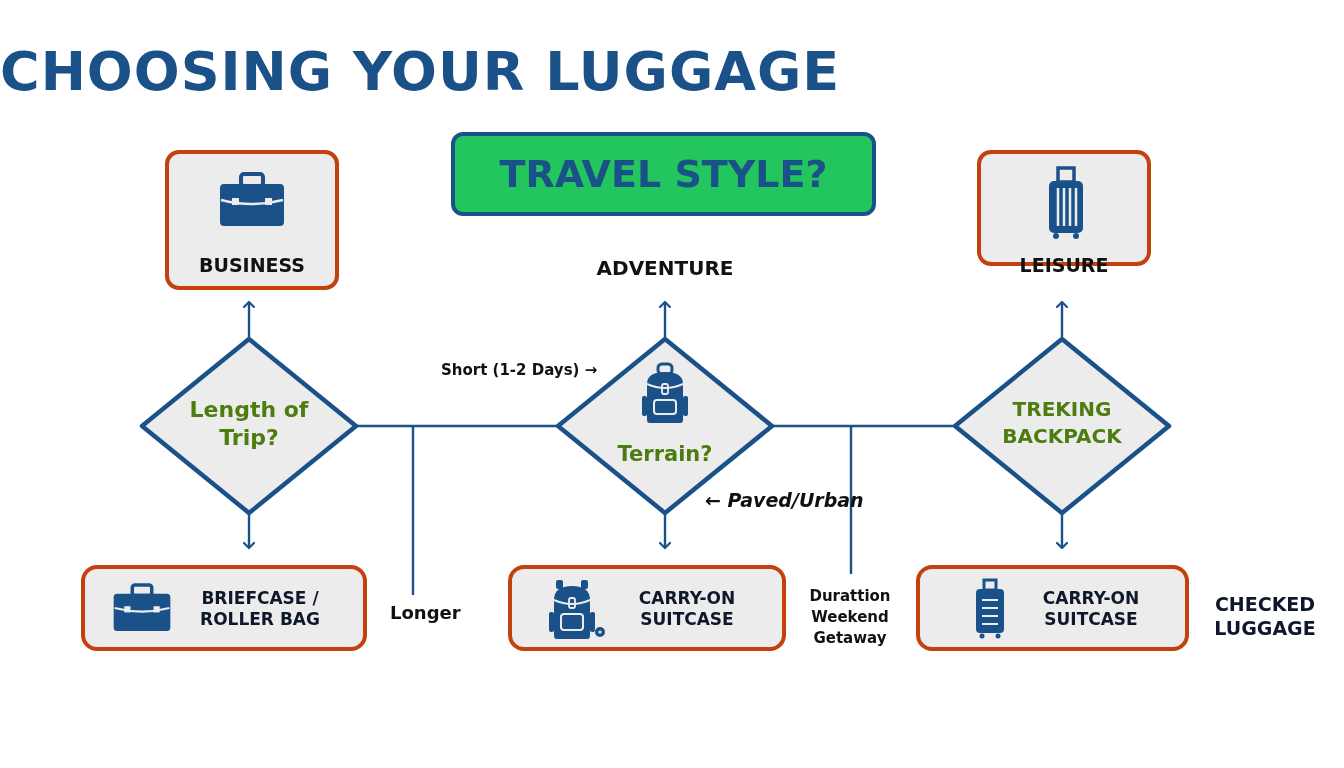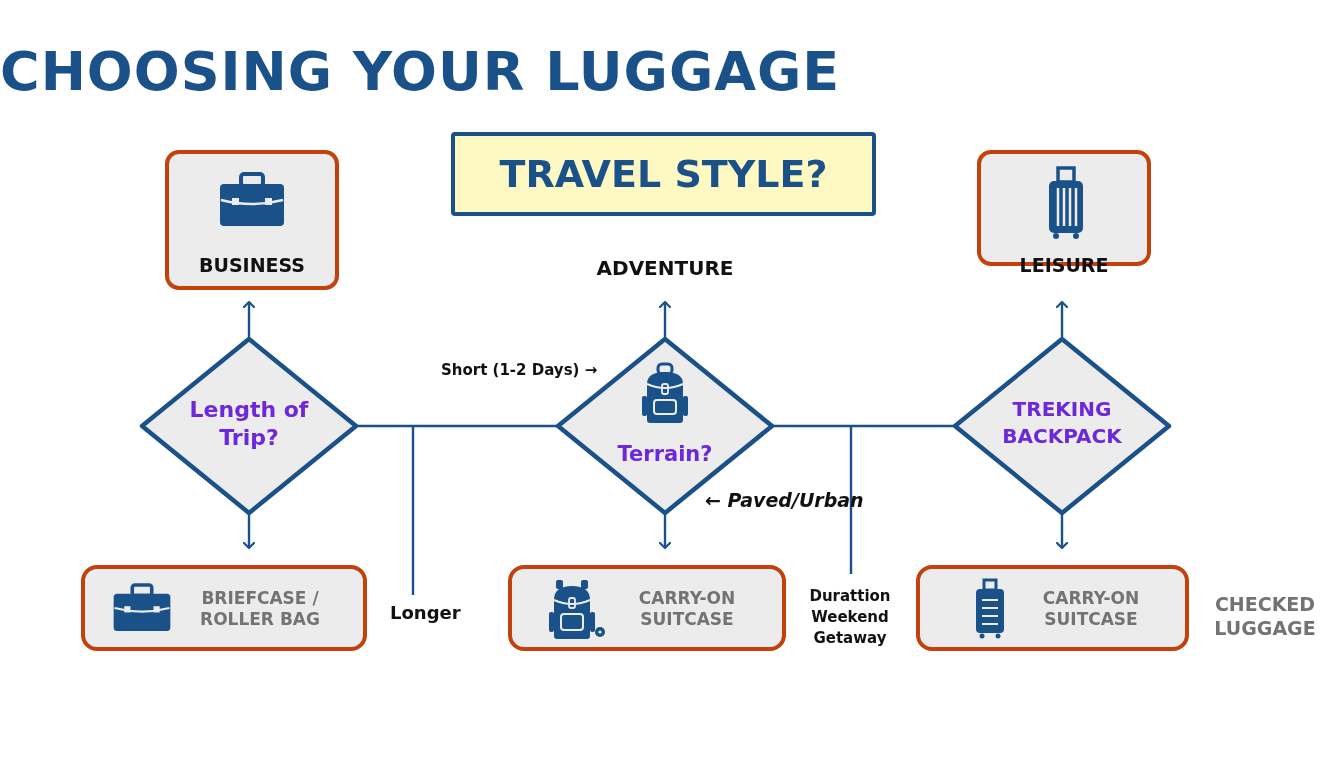--- a/index.html
+++ b/index.html
@@ -15,42 +15,42 @@
       font-size: 54px; font-weight: bold;
       color: #1b5189; letter-spacing: 1px;
       font-family: "DejaVu Sans", sans-serif;
     }
     .box {
       position: absolute; box-sizing: border-box;
       background: #ececed; border: 4px solid #c2410c; border-radius: 14px;
     }
     .pill-title {
       position: absolute; left: 451px; top: 132px; width: 425px; height: 84px;
-      box-sizing: border-box; background: #fef9c3; border: 4px solid #1b5189; border-radius: 4px;
+      box-sizing: border-box; background: #22c55e; border: 4px solid #1b5189; border-radius: 12px;
       display: flex; align-items: center; justify-content: center;
       font-size: 38px; font-weight: bold; color: #1b5189;
       font-family: "DejaVu Sans", sans-serif;
     }
     .label {
       position: absolute; color: #111; font-weight: bold; white-space: nowrap;
       font-family: "DejaVu Sans", sans-serif;
     }
     .center { text-align: center; }
     .box-label {
       position: absolute; left: 0; width: 100%; text-align: center;
       font-weight: bold; color: #111; font-size: 19px;
       font-family: "DejaVu Sans", sans-serif;
     }
     .icon { position: absolute; }
     .result-text {
-      position: absolute; font-weight: bold; color: #737373; font-size: 17px; line-height: 21px;
+      position: absolute; font-weight: bold; color: #0f172a; font-size: 17px; line-height: 21px;
       text-align: center; font-family: "DejaVu Sans", sans-serif;
     }
     .diamond-text {
-      position: absolute; text-align: center; font-weight: bold; color: #6d28d9;
+      position: absolute; text-align: center; font-weight: bold; color: #4d7c0f;
       font-family: "DejaVu Sans", sans-serif;
     }
   </style>
 </head>
 <body>
 
 <div id="canvas">
 
   <svg width="1344" height="768" style="position:absolute;left:0;top:0">
     <defs>

